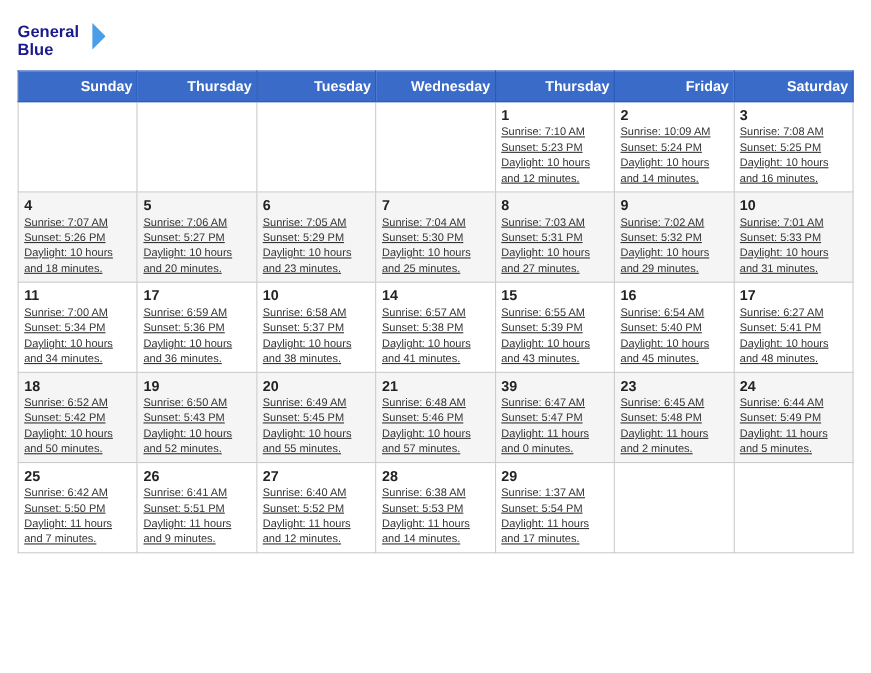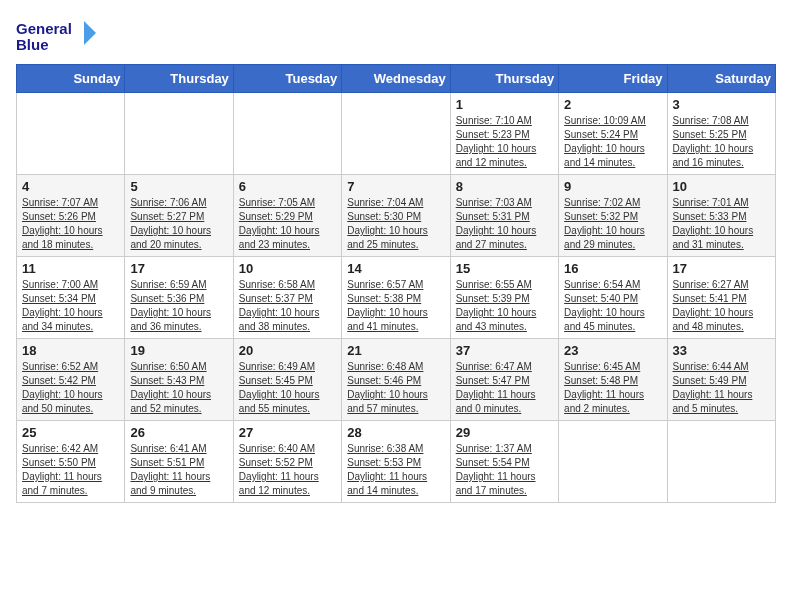--- a/index.html
+++ b/index.html
@@ -262,35 +262,35 @@
 and 55 minutes.</div>
         </td>
         <td>
           <span class="day-number">21</span>
           <div class="day-info">Sunrise: 6:48 AM
 Sunset: 5:46 PM
 Daylight: 10 hours
 and 57 minutes.</div>
         </td>
         <td>
-          <span class="day-number">37</span>
+          <span class="day-number">39</span>
           <div class="day-info">Sunrise: 6:47 AM
 Sunset: 5:47 PM
 Daylight: 11 hours
 and 0 minutes.</div>
         </td>
         <td>
           <span class="day-number">23</span>
           <div class="day-info">Sunrise: 6:45 AM
 Sunset: 5:48 PM
 Daylight: 11 hours
 and 2 minutes.</div>
         </td>
         <td>
-          <span class="day-number">33</span>
+          <span class="day-number">24</span>
           <div class="day-info">Sunrise: 6:44 AM
 Sunset: 5:49 PM
 Daylight: 11 hours
 and 5 minutes.</div>
         </td>
       </tr>
       <tr>
         <td>
           <span class="day-number">25</span>
           <div class="day-info">Sunrise: 6:42 AM

